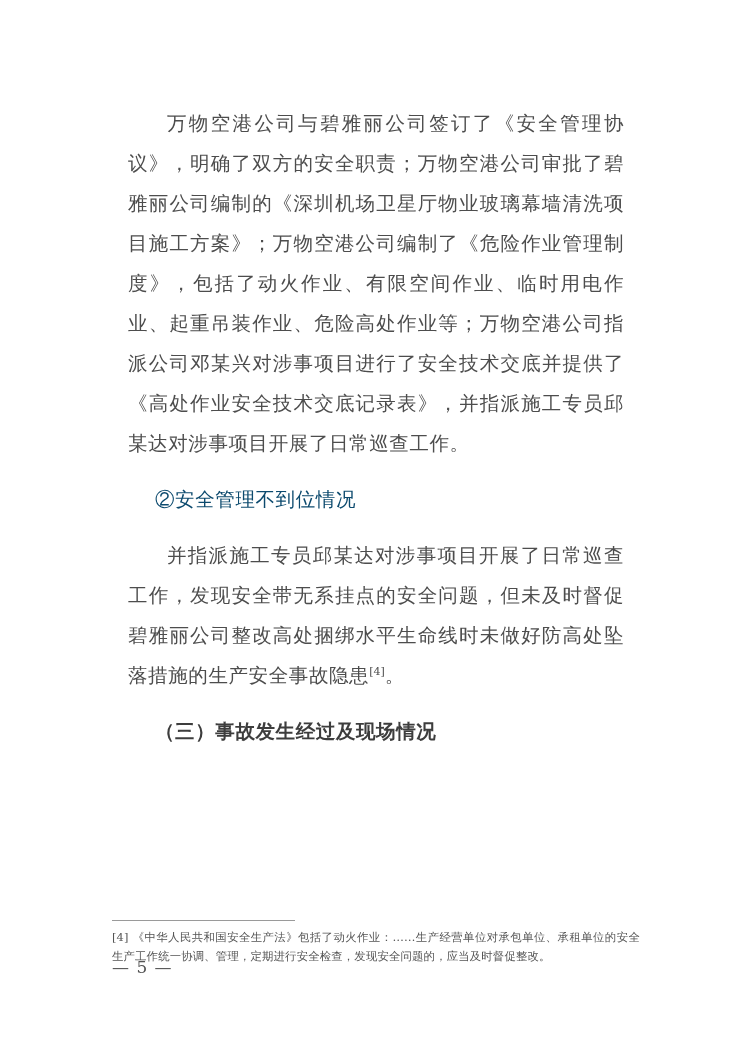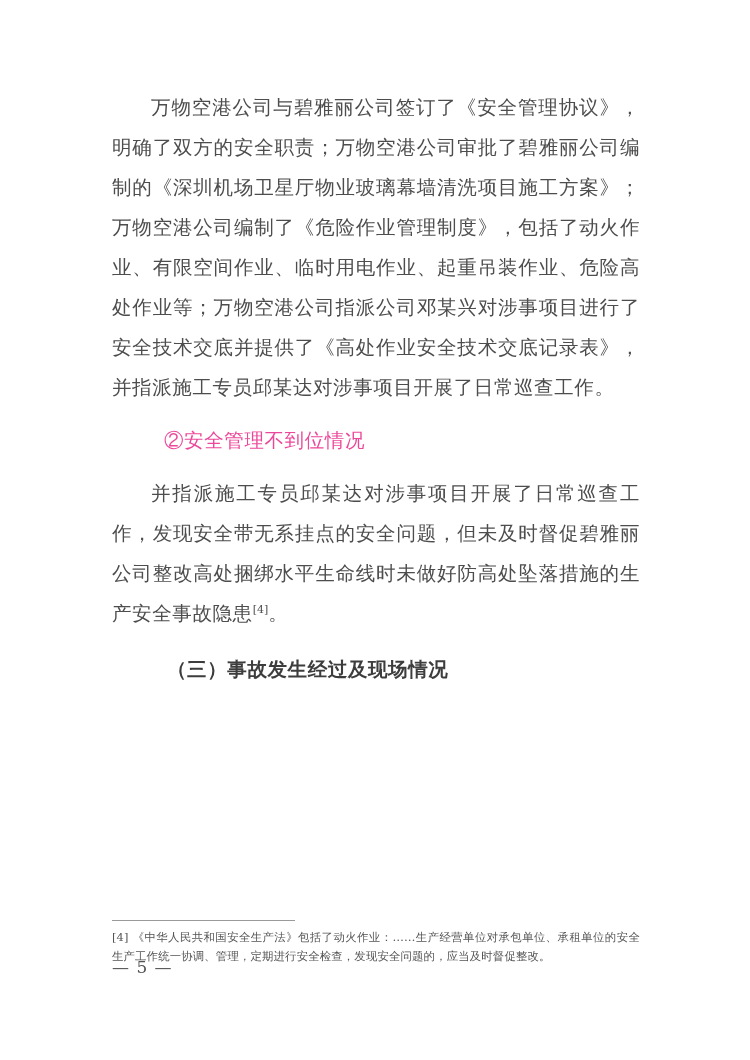--- a/index.html
+++ b/index.html
@@ -16,46 +16,46 @@
     font-family: "DejaVu Serif", "Liberation Serif", serif;
     color: #4a4a4a;
   }
   .body-area {
     position: absolute;
     left: 112px;
     top: 88px;
     width: 528px;
   }
   p.para {
-    margin: 0;
+    margin: 16px;
     font-size: 19.5px;
     line-height: 40px;
     text-align: justify;
     text-justify: inter-character;
     text-indent: 2em;
     letter-spacing: 0.6px;
     color: #4d4d4d;
     word-break: break-all;
   }
   p.heading-bold {
-    margin: 16px;
+    margin: 4px;
     font-size: 19.5px;
     line-height: 40px;
     text-indent: 2em;
     font-weight: bold;
     letter-spacing: 0.6px;
     color: #3d3d3d;
   }
   p.heading-plain {
-    margin: 13px;
+    margin: 4px;
     font-size: 19.5px;
     line-height: 40px;
     text-indent: 2em;
     letter-spacing: 0.6px;
-    color: #ec4899;
+    color: #0c4a6e;
   }
   sup.fn {
     font-size: 11px;
     vertical-align: super;
     line-height: 0;
     letter-spacing: 0;
   }
   .footnote-block {
     position: absolute;
     left: 112px;

